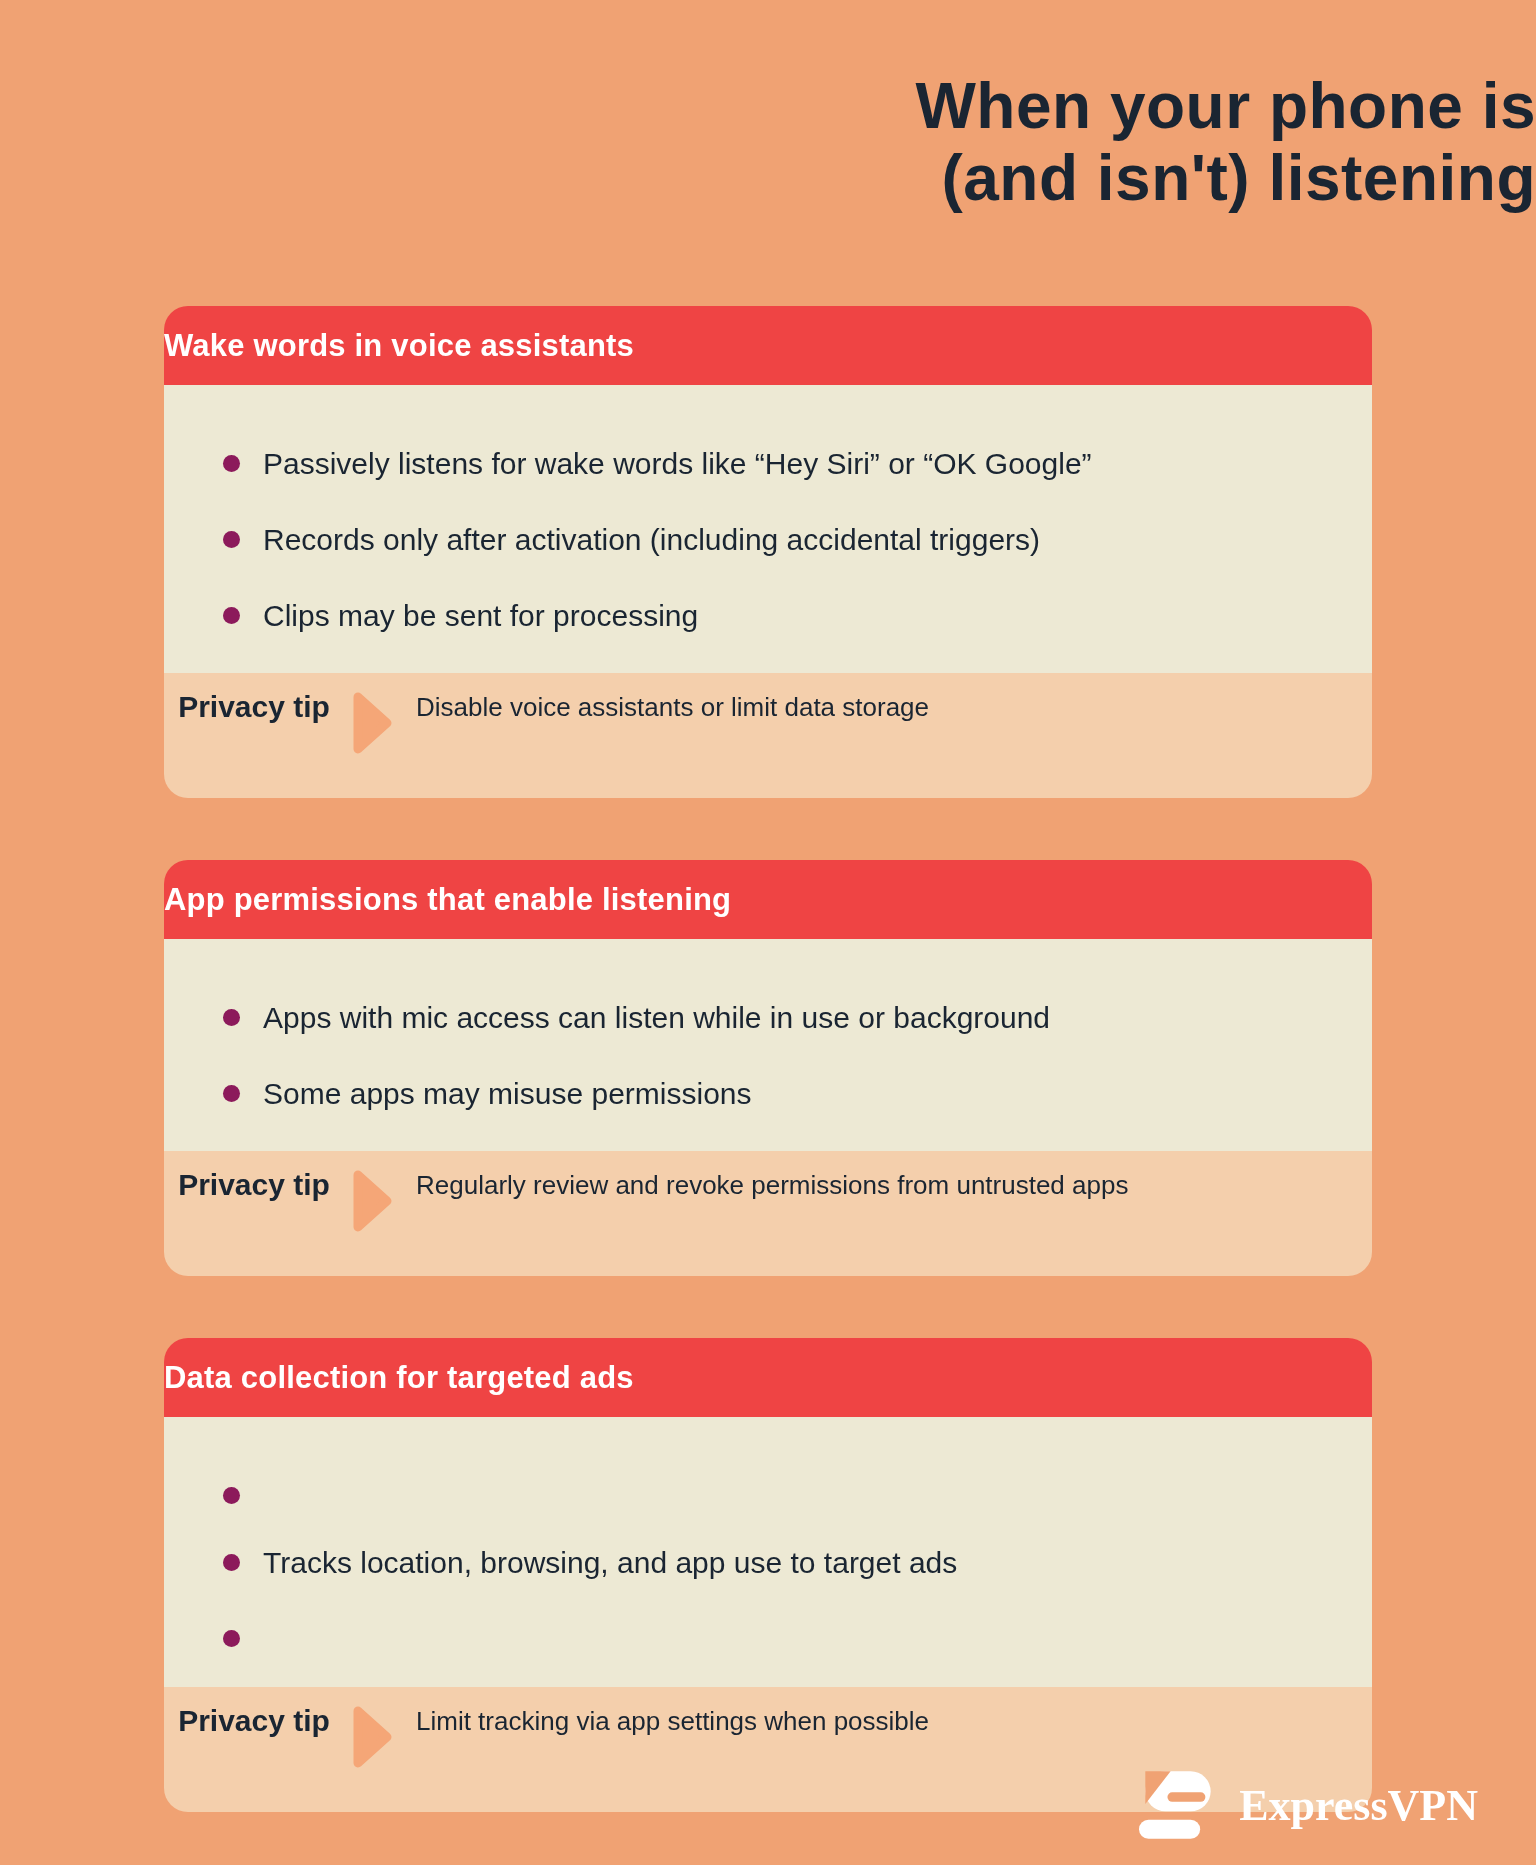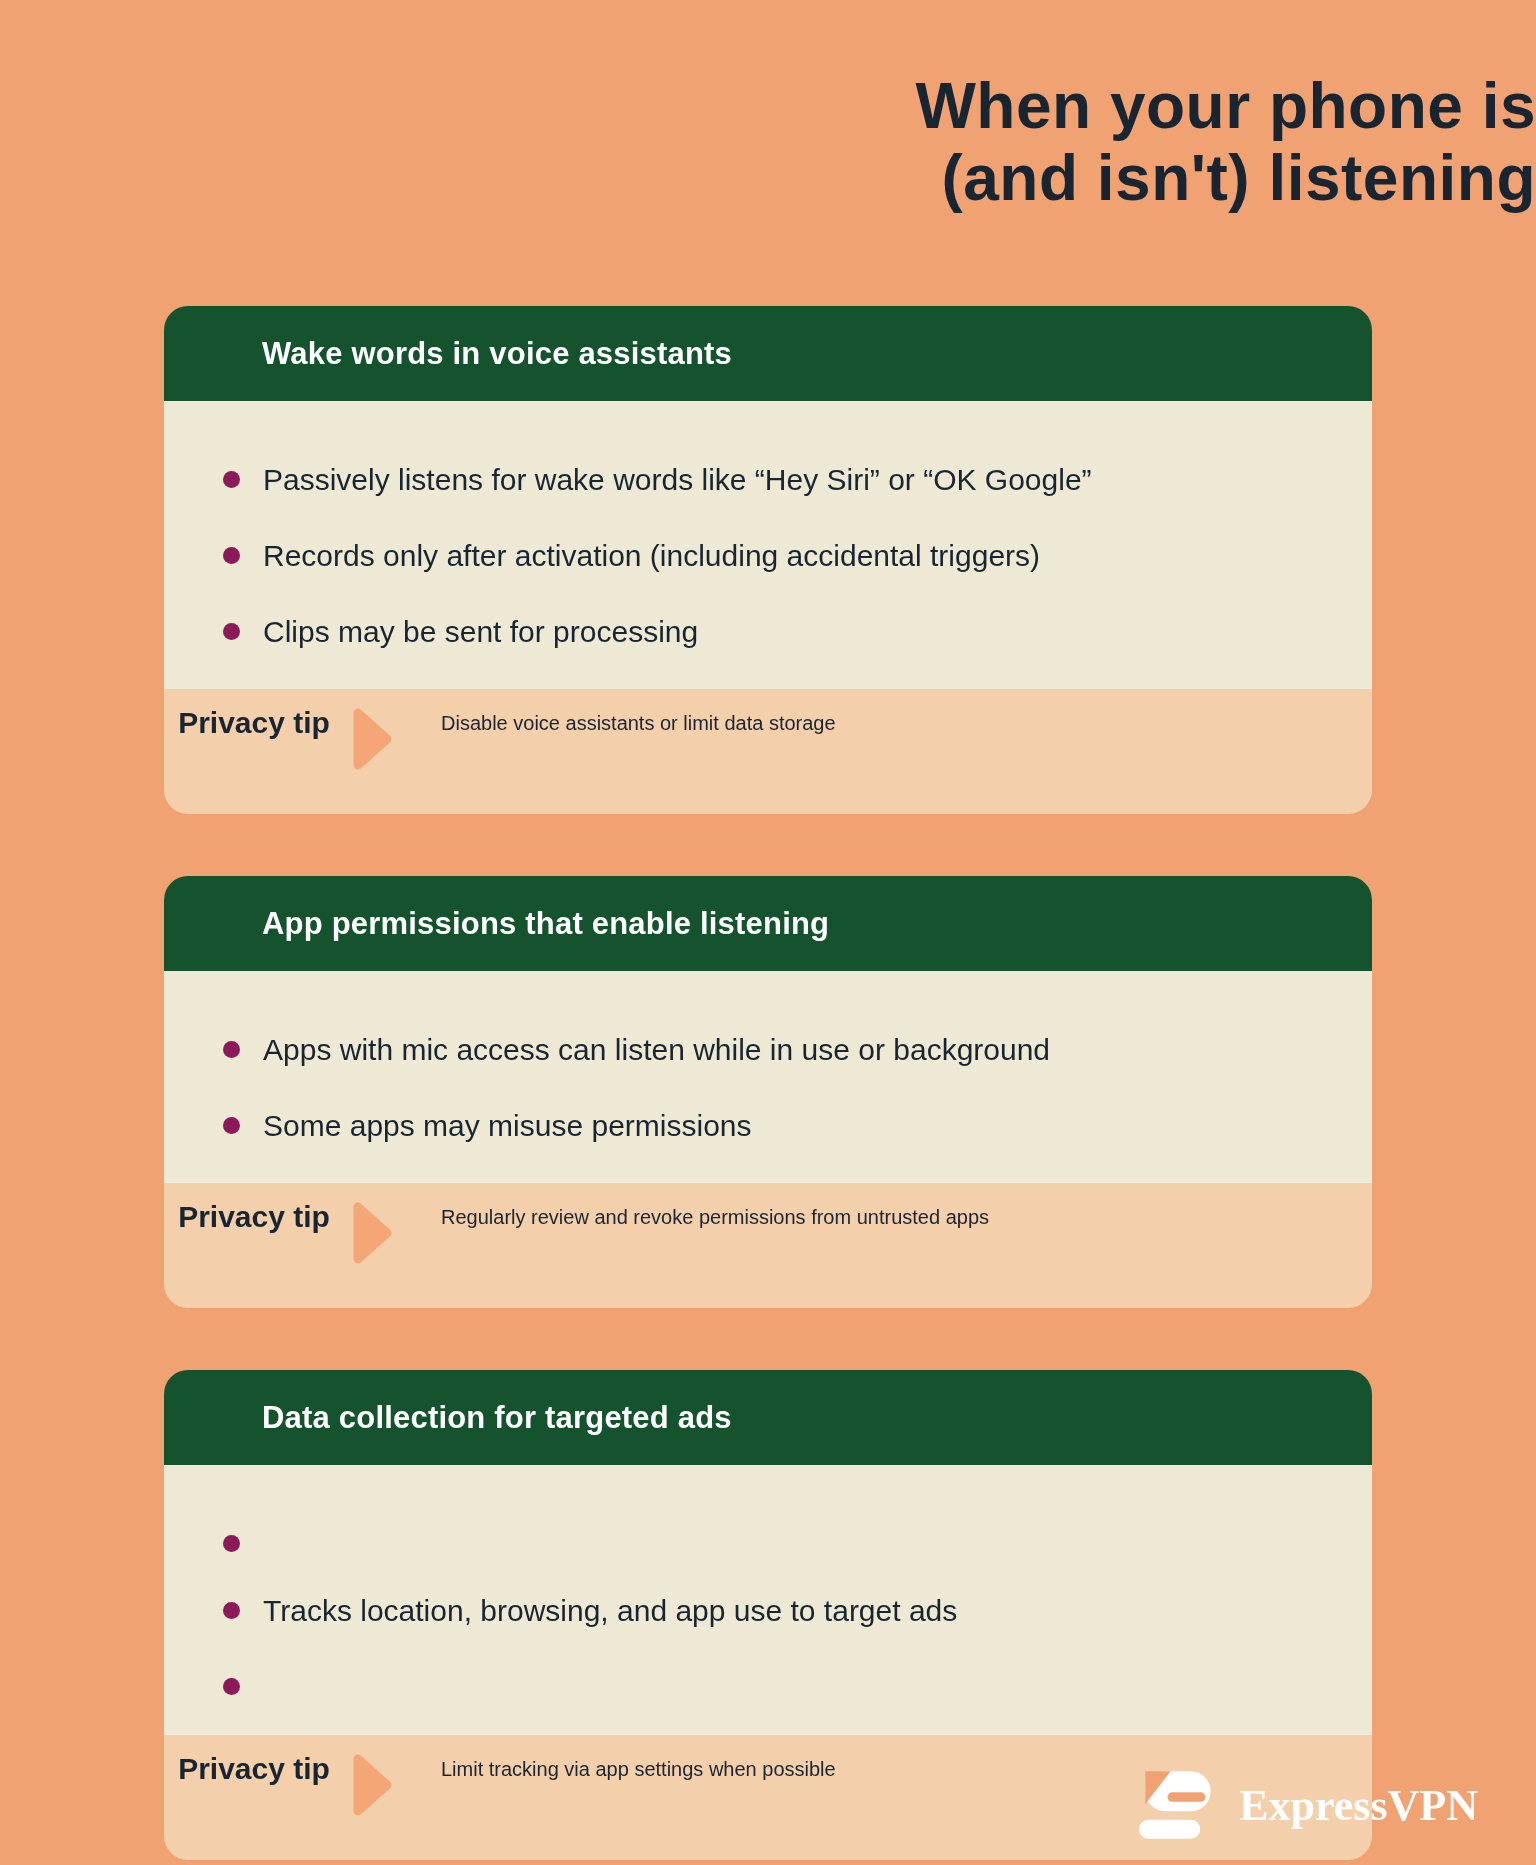--- a/index.html
+++ b/index.html
@@ -23,25 +23,24 @@
     color: #1A2532;
     margin-bottom: 92px;
   }
   .card {
     width: 1208px;
     margin: 0 auto 62px auto;
     border-radius: 24px;
     overflow: hidden;
   }
   .card-header {
-    background: #14532d;
-    height: 95px;
+    background: #ef4444;
+    height: 79px;
     display: flex;
     align-items: center;
-    padding-left: 98px;
   }
   .card-header .header-label {
     color: #FFFFFF;
     font-size: 31px;
     font-weight: 700;
     letter-spacing: 0.2px;
   }
   .card-body {
     background: #EDE9D4;
     padding: 42px 50px 40px 59px;
@@ -79,23 +78,22 @@
     font-size: 30px;
     line-height: 36px;
     font-weight: 700;
   }
   .tip-arrow {
     flex: 0 0 auto;
     margin: 0 22px 0 22px;
     display: block;
   }
   .tip-text {
-    font-size: 20px;
+    font-size: 26px;
     line-height: 36px;
-    margin-left: 25px;
   }
   .brand-footer {
     position: absolute;
     right: 58px;
     bottom: 26px;
     display: flex;
     align-items: center;
   }
   .brand-mark { display: block; margin-right: 22px; }
   .brand-wordmark {

